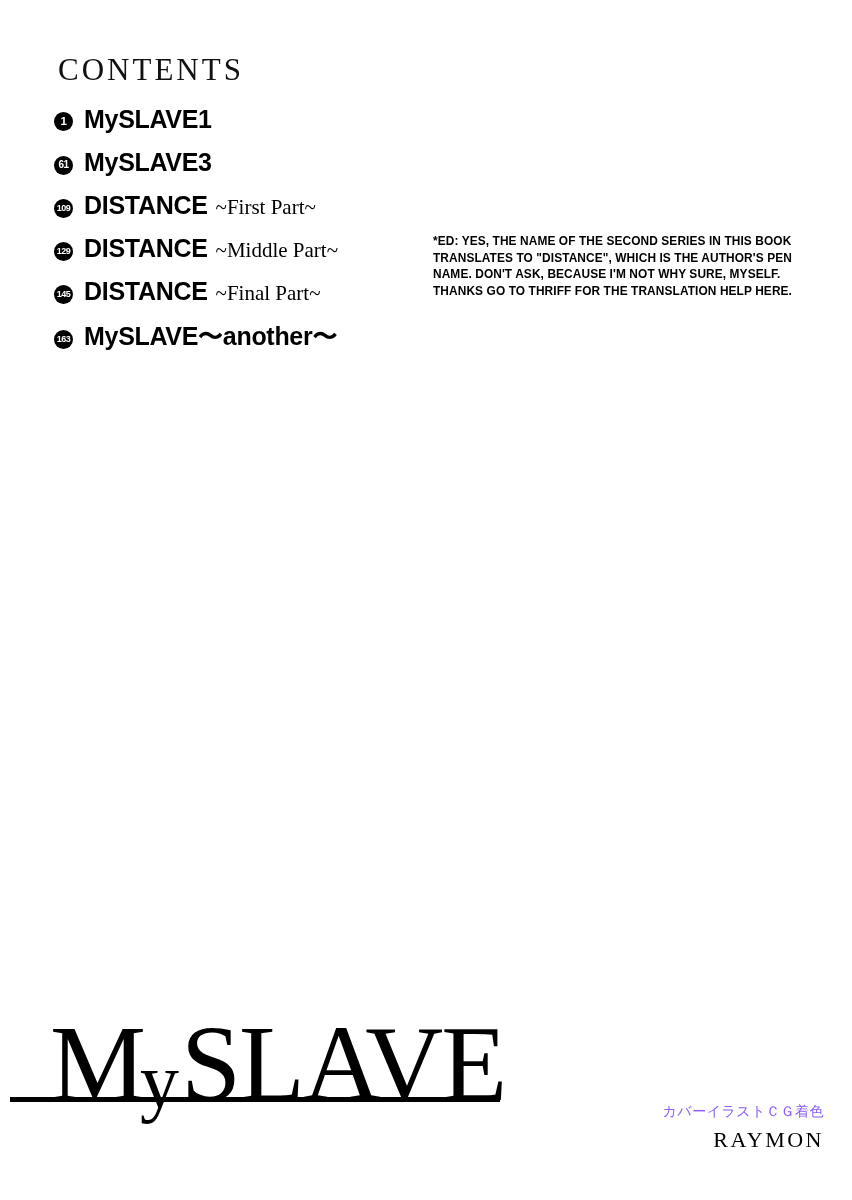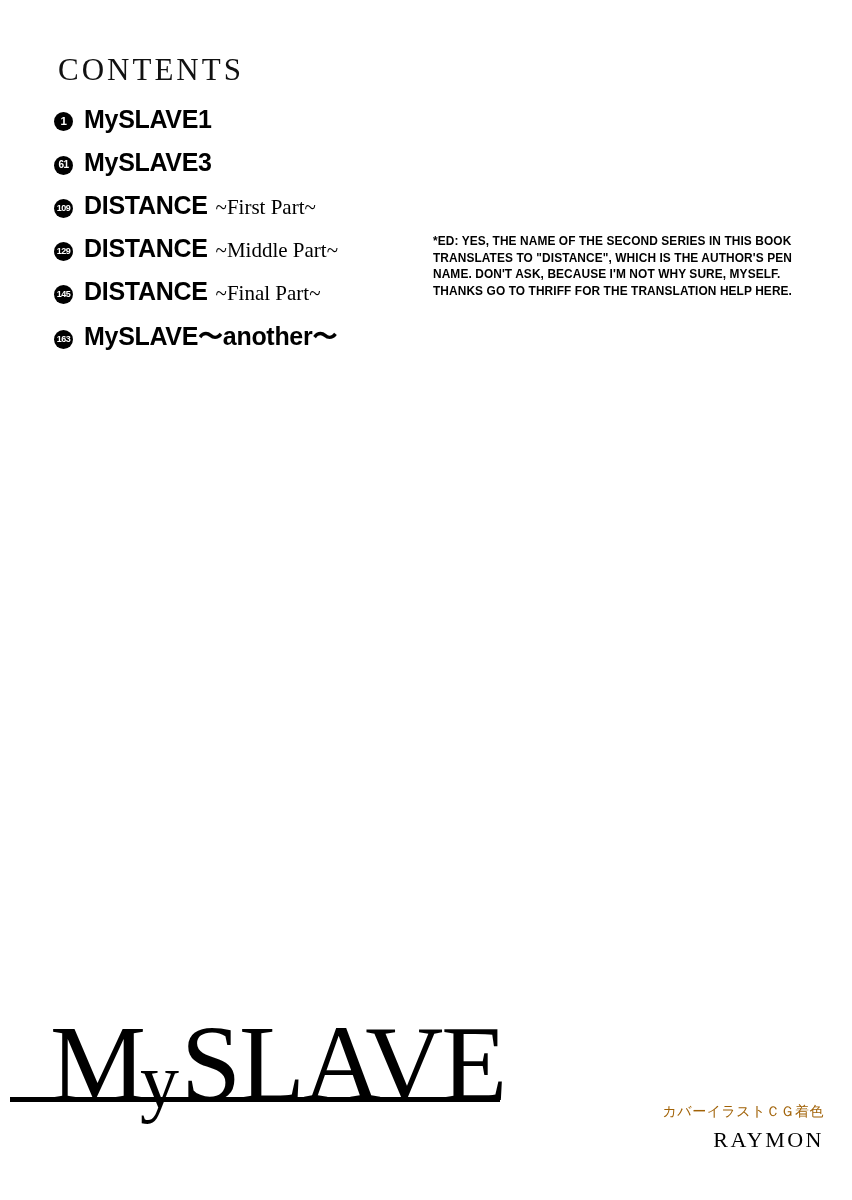--- a/index.html
+++ b/index.html
@@ -136,21 +136,21 @@
     position: absolute;
     right: 28px;
     bottom: 48px;
     text-align: right;
     line-height: 1.15;
   }
   .credit-jp {
     font-family: "DejaVu Sans", sans-serif;
     font-size: 14px;
     letter-spacing: 0.5px;
-    color: #a16207;
+    color: #8b5cf6;
   }
   .credit-name {
     font-family: "Liberation Serif", serif;
     font-size: 22px;
     letter-spacing: 2.5px;
     color: #000;
     margin-top: 8px;
   }
 </style>
 </head>

